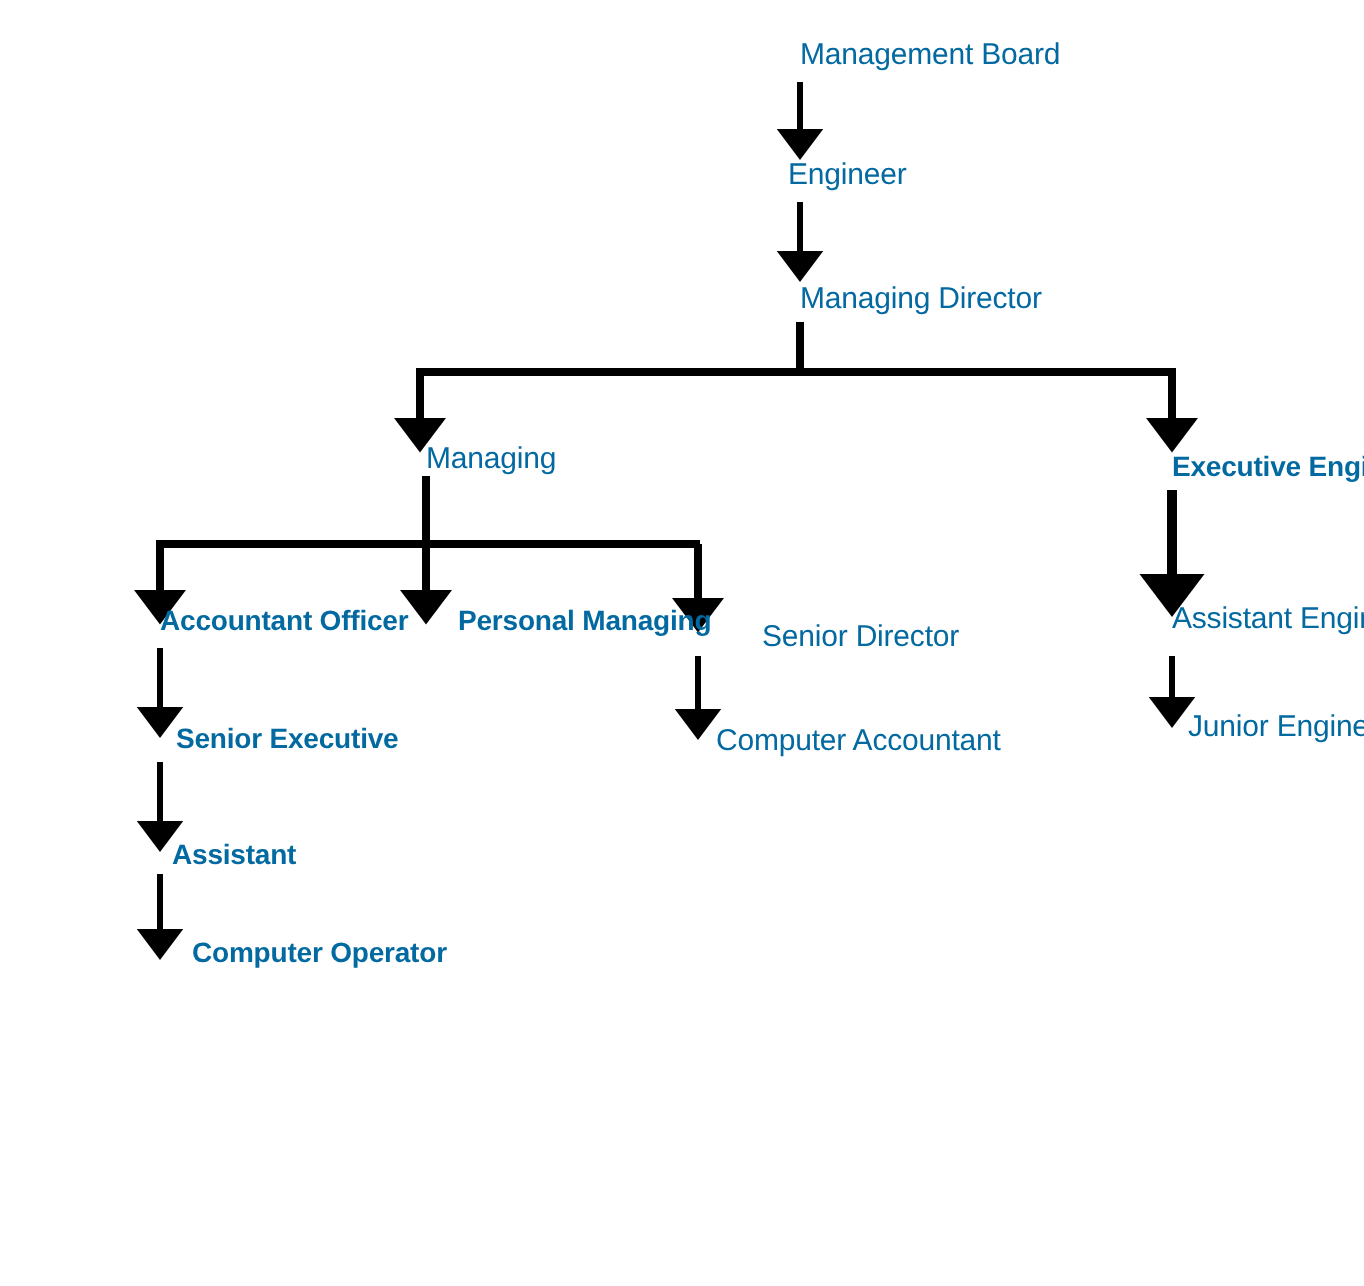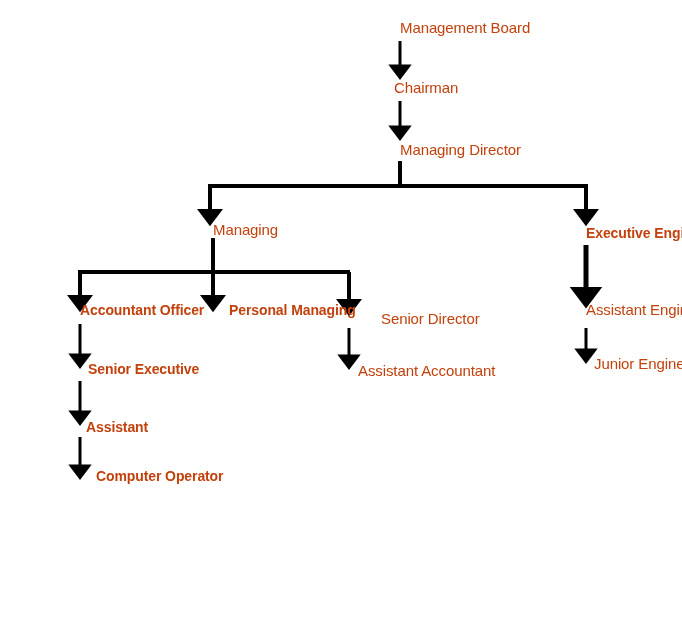--- a/index.html
+++ b/index.html
@@ -27,21 +27,21 @@
     left: 0;
     top: 0;
     width: 682px;
     height: 643px;
     pointer-events: none;
   }
   .node {
     position: absolute;
     white-space: nowrap;
     line-height: 1;
-    color: #c2410c;
+    color: #0369a1;
   }
   .node-regular {
     font-weight: 400;
     font-size: 15px;
     letter-spacing: -0.1px;
   }
   .node-bold {
     font-weight: 700;
     font-size: 14px;
     letter-spacing: -0.1px;
@@ -101,21 +101,21 @@
     <line x1="586" y1="245" x2="586" y2="292" stroke="#000000" stroke-width="5" marker-end="url(#arrowhead-thick)"></line>
 
     <line x1="586" y1="328" x2="586" y2="352" stroke="#000000" stroke-width="3" marker-end="url(#arrowhead)"></line>
   </svg>
 
   <div class="anchor" style="left:400px; top:20px;">
     <div class="node node-regular">Management Board</div>
   </div>
 
   <div class="anchor" style="left:394px; top:80px;">
-    <div class="node node-regular">Chairman</div>
+    <div class="node node-regular">Engineer</div>
   </div>
 
   <div class="anchor" style="left:400px; top:142px;">
     <div class="node node-regular">Managing Director</div>
   </div>
 
   <div class="anchor" style="left:213px; top:222px;">
     <div class="node node-regular">Managing</div>
   </div>
 
@@ -129,21 +129,21 @@
 
   <div class="anchor" style="left:229px; top:303px;">
     <div class="node node-bold">Personal Managing</div>
   </div>
 
   <div class="anchor" style="left:381px; top:311px;">
     <div class="node node-regular">Senior Director</div>
   </div>
 
   <div class="anchor" style="left:358px; top:363px;">
-    <div class="node node-regular">Assistant Accountant</div>
+    <div class="node node-regular">Computer Accountant</div>
   </div>
 
   <div class="anchor" style="left:88px; top:362px;">
     <div class="node node-bold">Senior Executive</div>
   </div>
 
   <div class="anchor" style="left:86px; top:420px;">
     <div class="node node-bold">Assistant</div>
   </div>
 

